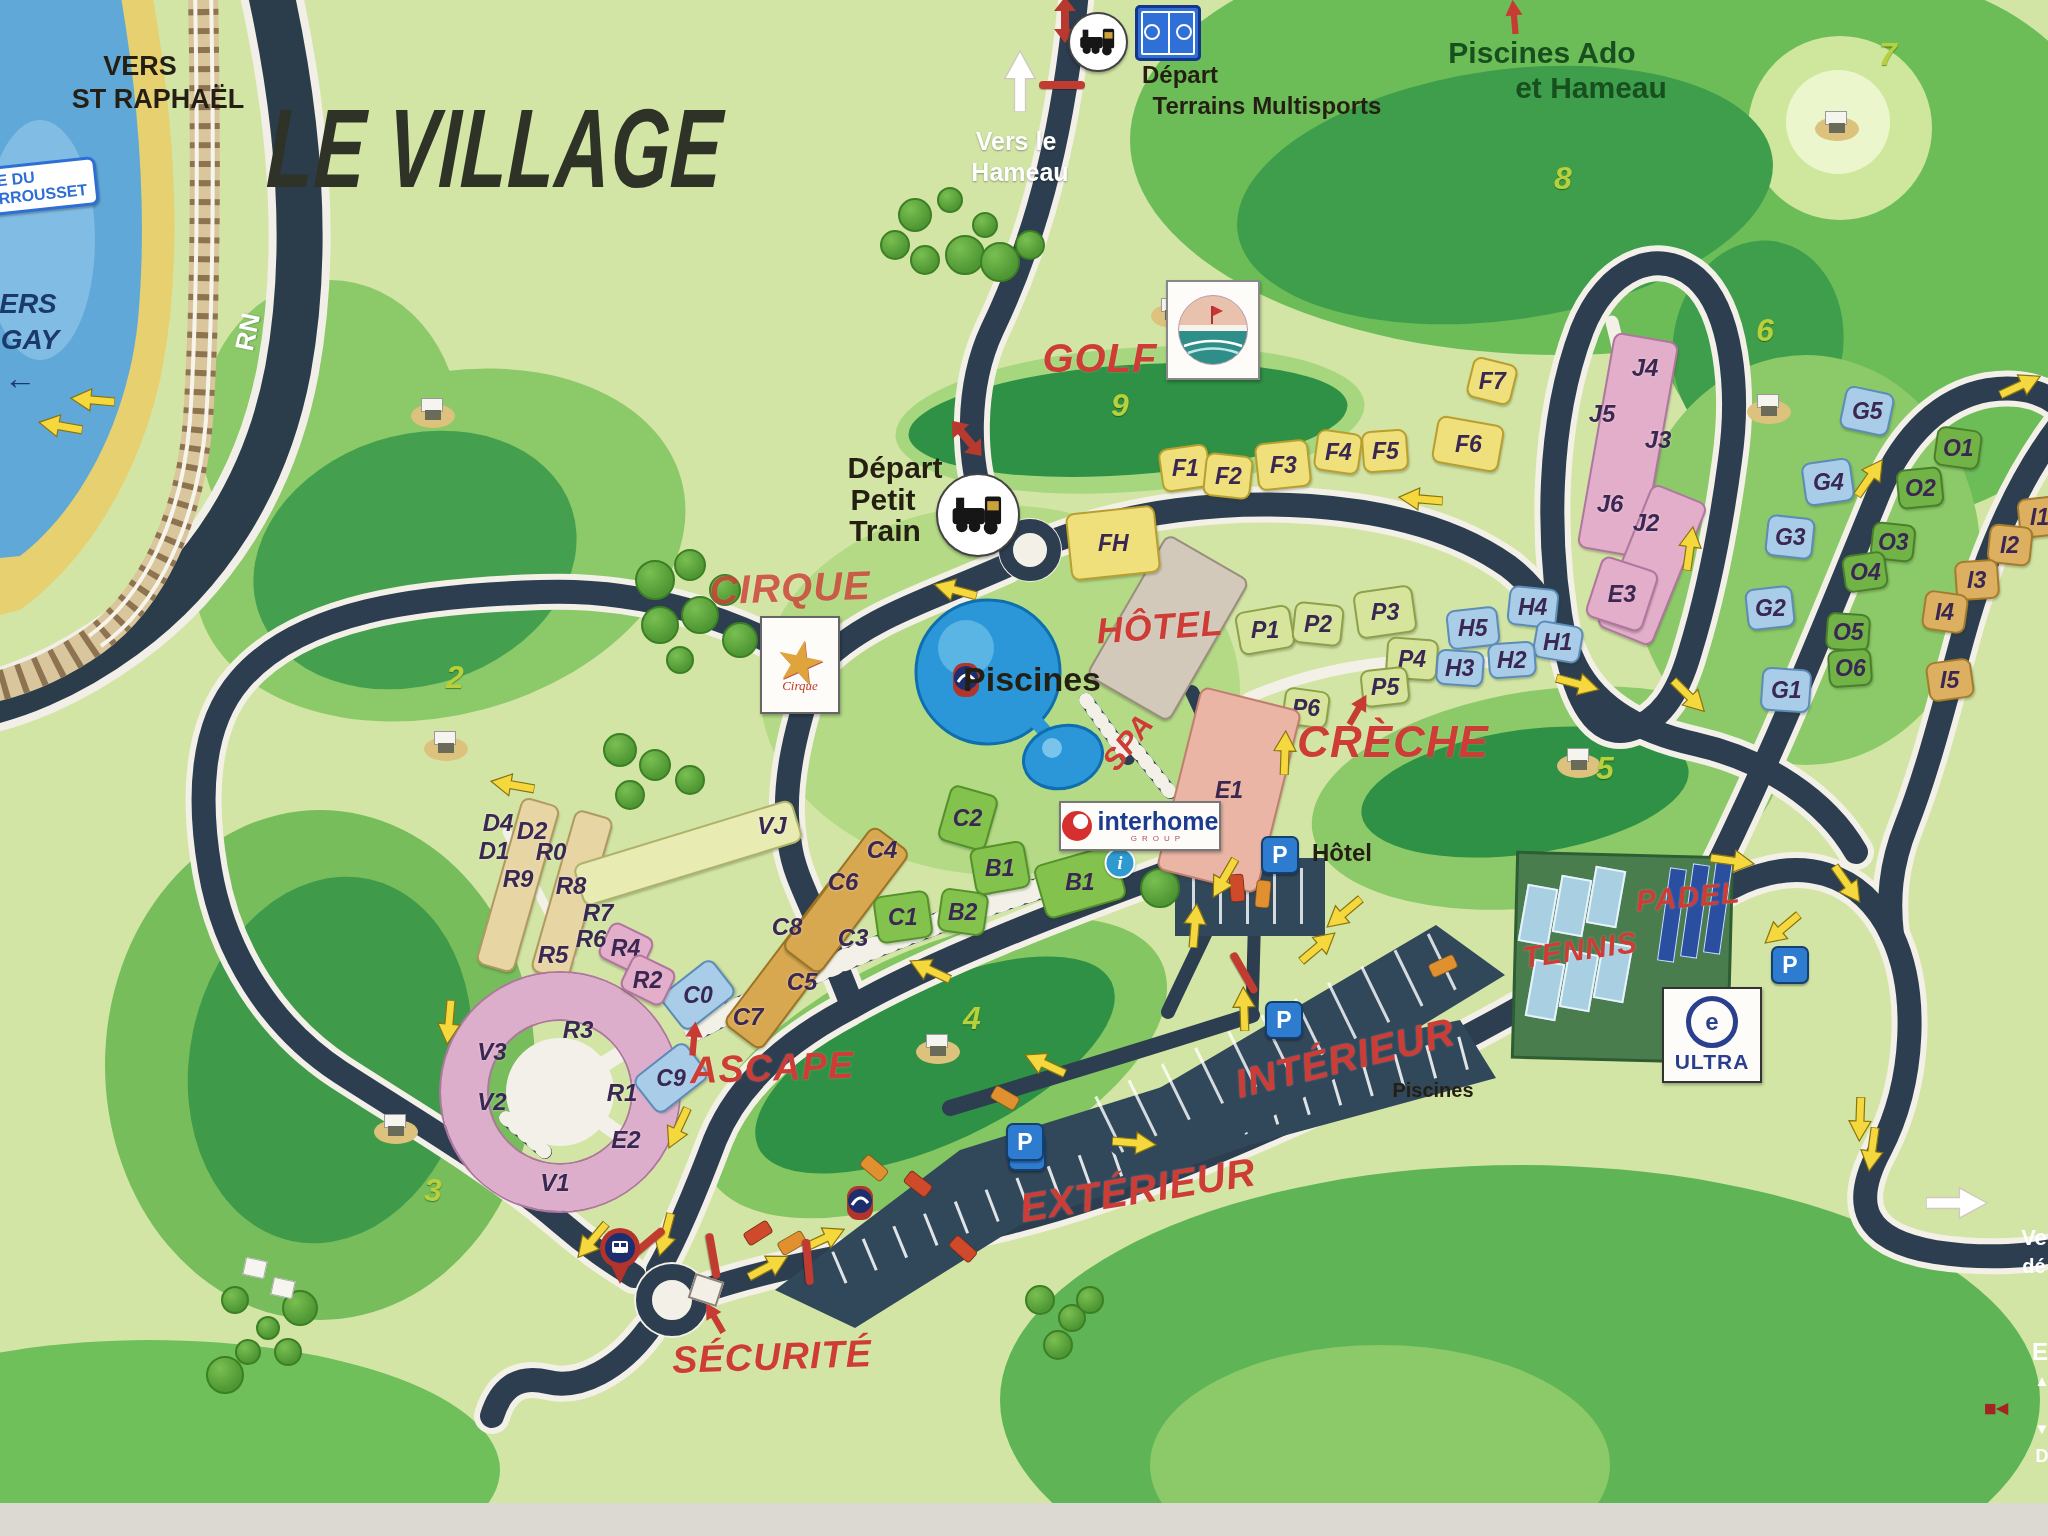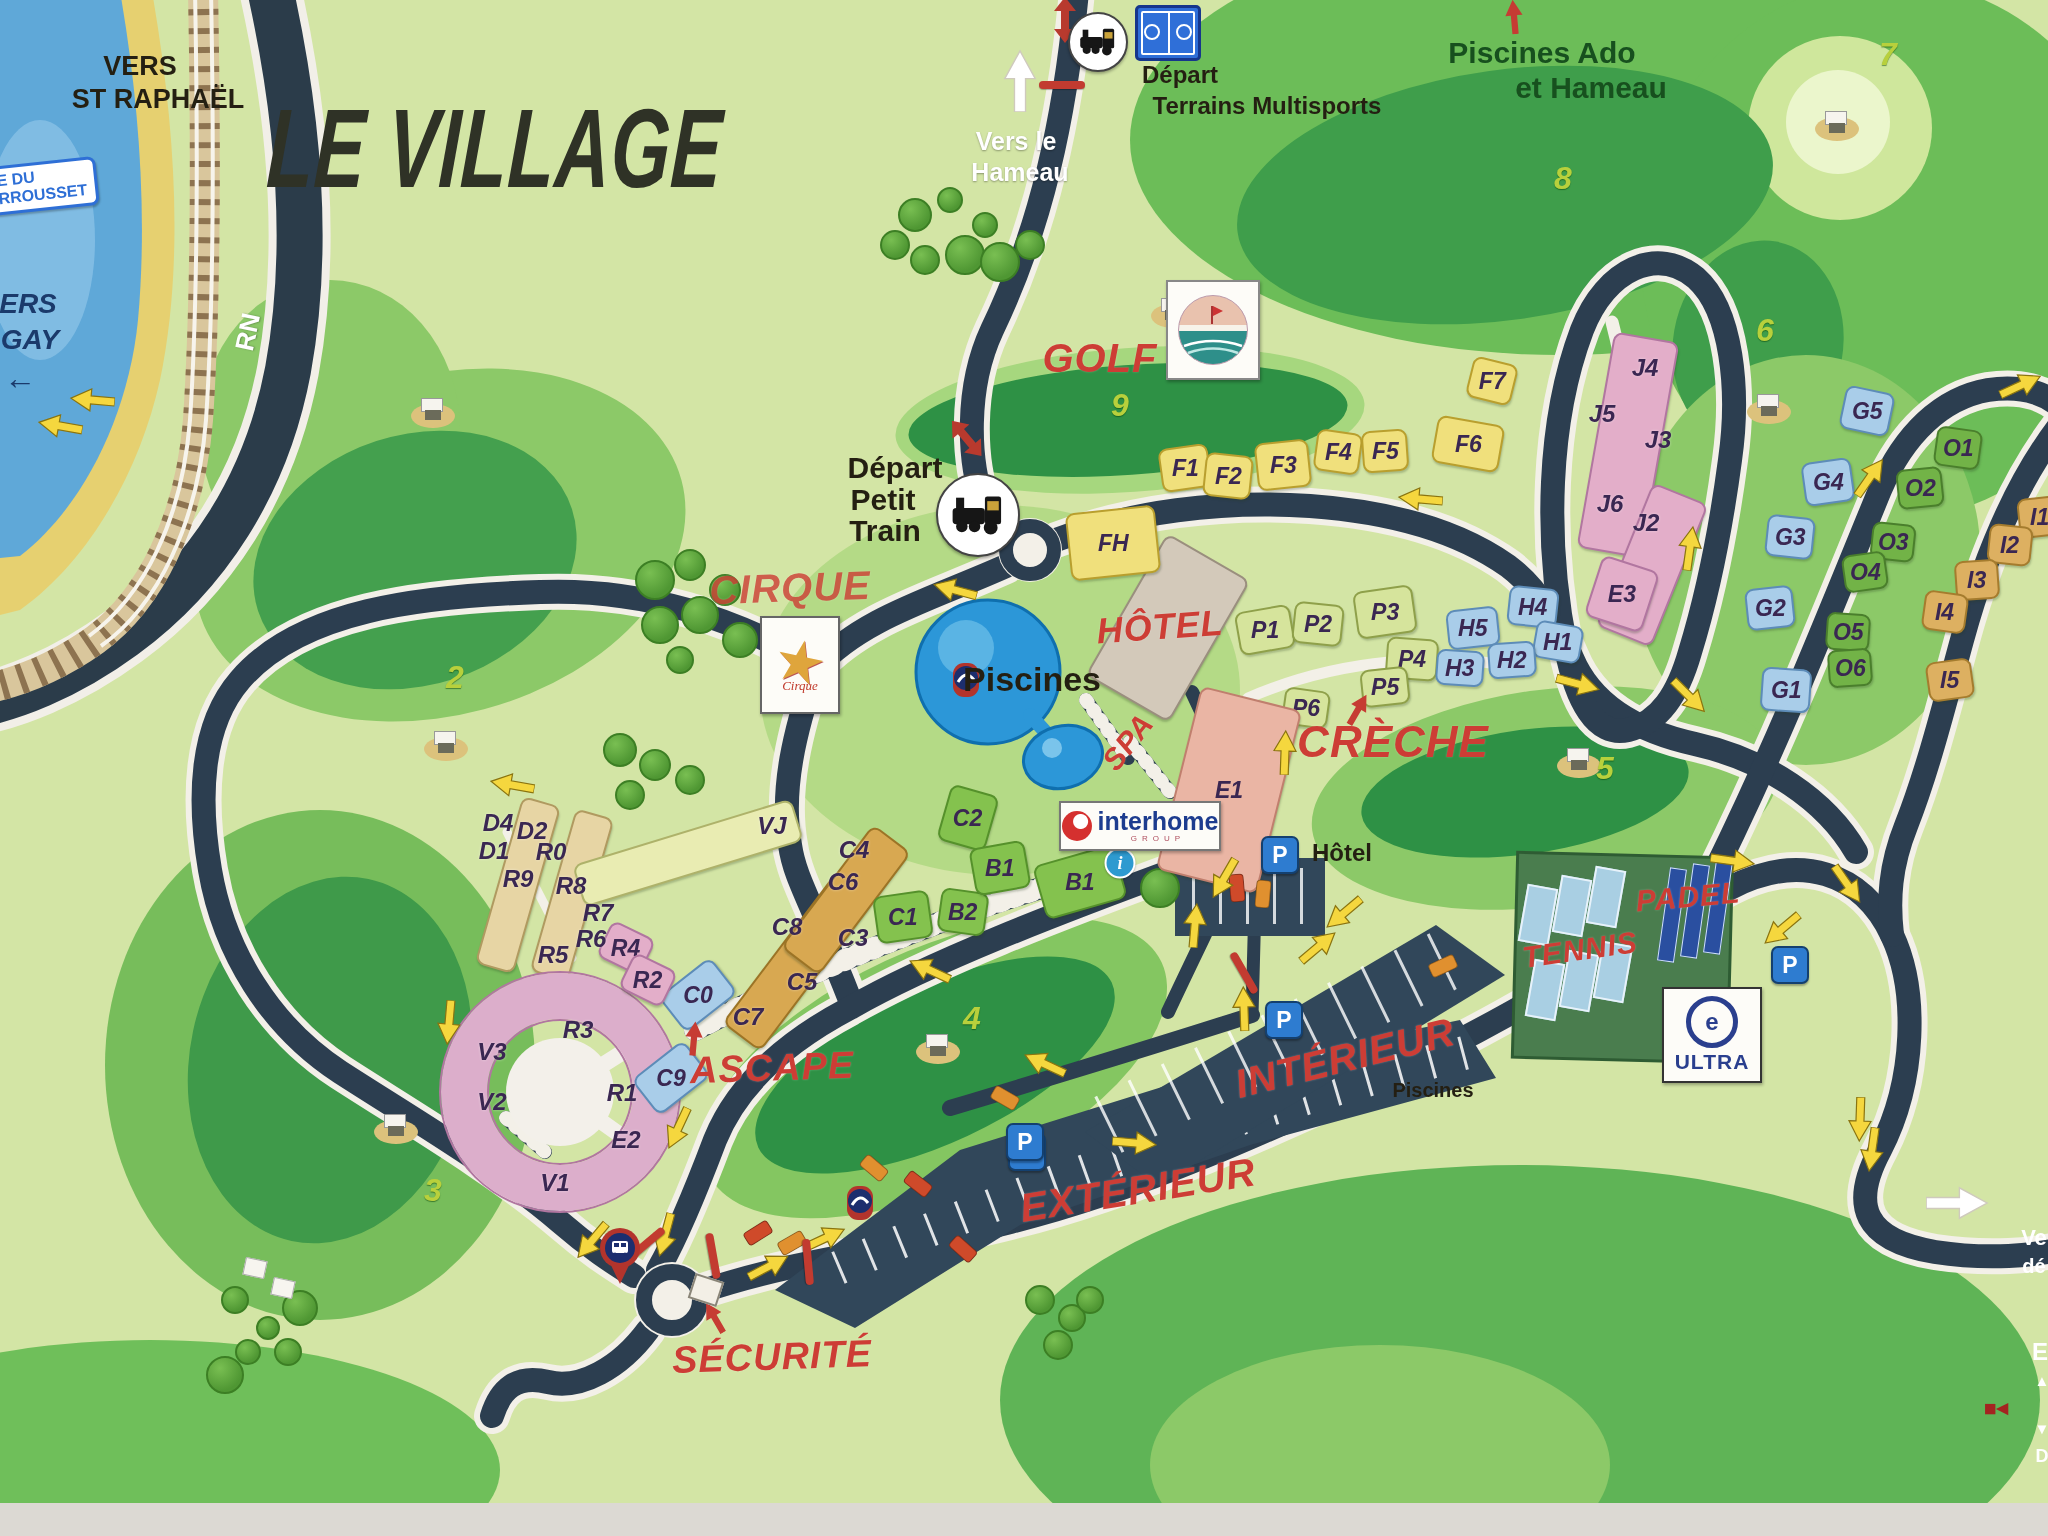--- a/index.html
+++ b/index.html
@@ -425,21 +425,21 @@
     <div class="abs blb" style="left: 1646px; top: 523px;">J2</div>
     <div class="abs blb" style="left: 498px; top: 823px;">D4</div>
     <div class="abs blb" style="left: 532px; top: 831px;">D2</div>
     <div class="abs blb" style="left: 494px; top: 851px;">D1</div>
     <div class="abs blb" style="left: 551px; top: 852px;">R0</div>
     <div class="abs blb" style="left: 518px; top: 879px;">R9</div>
     <div class="abs blb" style="left: 571px; top: 886px;">R8</div>
     <div class="abs blb" style="left: 558px; top: 913px; margin-left: 40px;">R7</div>
     <div class="abs blb" style="left: 591px; top: 939px;">R6</div>
     <div class="abs blb" style="left: 553px; top: 955px;">R5</div>
-    <div class="abs blb" style="left: 854px; top: 850px;">C4</div>
+    <div class="abs blb" style="left: 882px; top: 850px;">C4</div>
     <div class="abs blb" style="left: 843px; top: 882px;">C6</div>
     <div class="abs blb" style="left: 787px; top: 927px;">C8</div>
     <div class="abs blb" style="left: 853px; top: 938px;">C3</div>
     <div class="abs blb" style="left: 802px; top: 982px;">C5</div>
     <div class="abs blb" style="left: 748px; top: 1017px;">C7</div>
     <div class="abs blb" style="left: 578px; top: 1030px;">R3</div>
     <div class="abs blb" style="left: 492px; top: 1052px;">V3</div>
     <div class="abs blb" style="left: 492px; top: 1102px;">V2</div>
     <div class="abs blb" style="left: 622px; top: 1093px;">R1</div>
     <div class="abs blb" style="left: 626px; top: 1140px;">E2</div>

